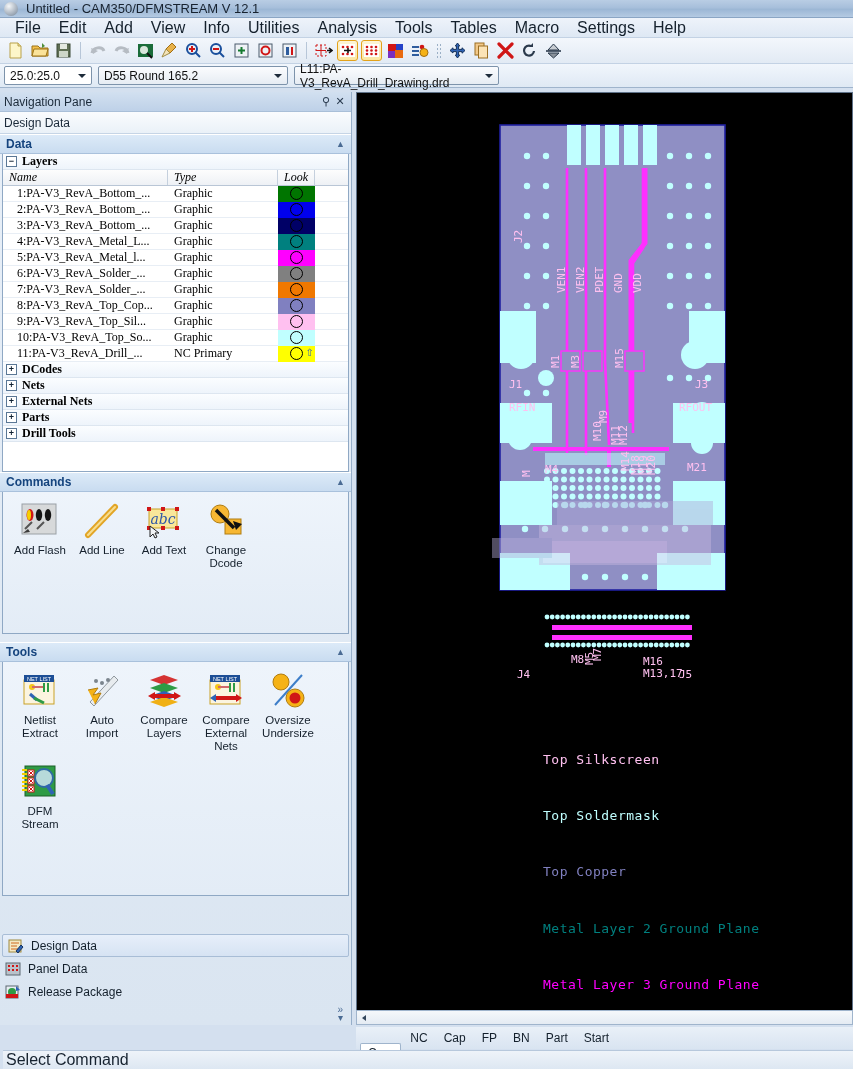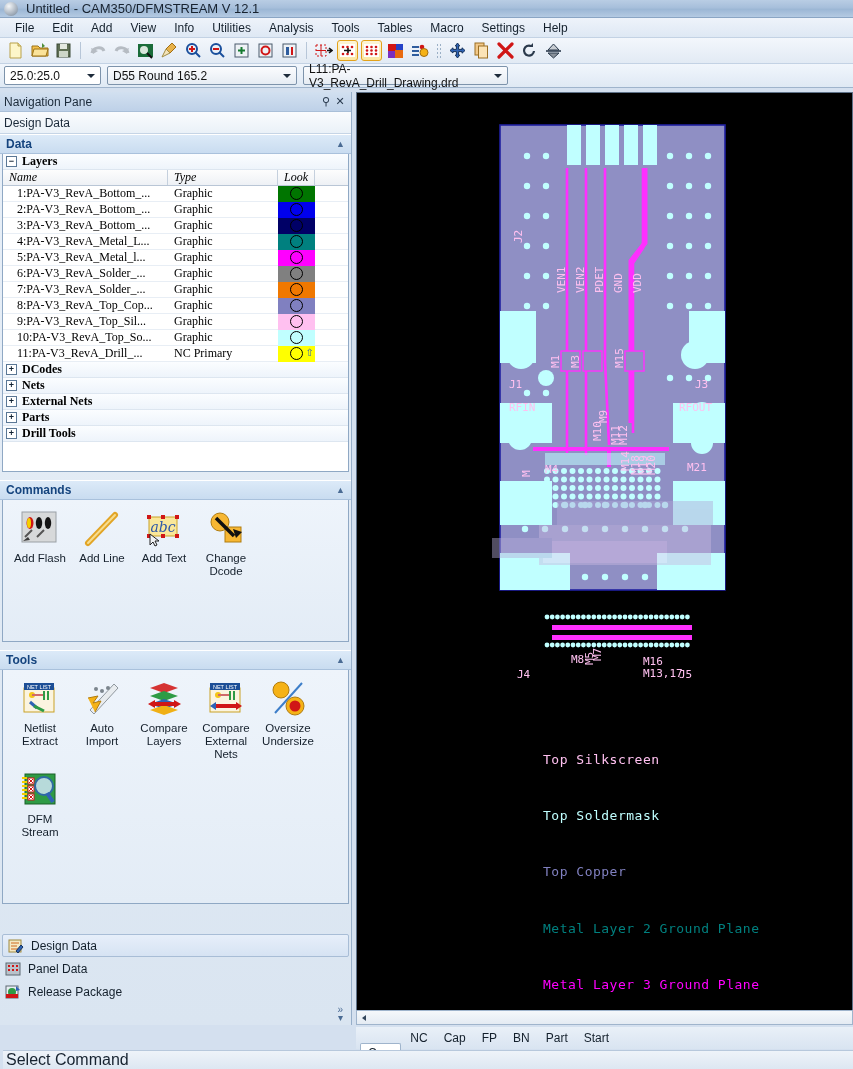--- a/index.html
+++ b/index.html
@@ -31,21 +31,21 @@
 
   
   .menubar {
     height: 20px;
     background: linear-gradient(to bottom,#eef3fa,#dee8f4);
     display: flex; align-items: center;
     padding-left: 6px;
     border-bottom: 1px solid #c3d2e4;
   }
   .menubar .mi {
-    padding: 2px 9px; font-size: 12px; color: #14202c; cursor: default;
+    padding: 2px 9px; font-size: 16px; color: #14202c; cursor: default;
     white-space: nowrap;
   }
 
   
   .toolbar {
     height: 26px;
     background: linear-gradient(to bottom,#f3f7fc,#e2eaf4);
     display: flex; align-items: center;
     padding-left: 5px; gap: 3px;
     border-bottom: 1px solid #c3d2e4;
@@ -78,21 +78,21 @@
   }
   .combo.gr { background: linear-gradient(to bottom,#fbfcfe,#e6ecf3); }
   .combo .arrow {
     width: 15px; height: 15px; display:flex;align-items:center;justify-content:center;
   }
   .combo .arrow i {
     display:block; width:0;height:0;
     border-left:4px solid transparent;border-right:4px solid transparent;
     border-top:4px solid #1d2b3a;
   }
-  #combo-coord { width: 97px; }
+  #combo-coord { width: 88px; }
   #combo-dcode { width: 190px; }
   #combo-layer { width: 205px; }
 
   
   .navpane {
     position: absolute; left: 0; top: 92px;
     width: 352px; height: 933px;
     background: linear-gradient(to bottom,#e9f0f8,#dae5f1);
     border-right: 1px solid #96aec9;
     display: flex; flex-direction: column;
@@ -567,21 +567,21 @@
             <span class="expander">+</span>
             <span>Parts</span>
           </div>
           <div class="tree-row">
             <span class="expander">+</span>
             <span>Drill Tools</span>
           </div>
         </div>
     </div>
 
-    <div class="section-title" style="margin-top:8px">
+    <div class="section-title" style="">
       <span>Commands</span>
       <span class="chev">▲</span>
     </div>
     <div class="commands-panel" style="height:142px">
       <div class="cmd-grid">
         <div class="cmd-item">
           <span class="glyph">
             <svg width="40" height="38" viewBox="0 0 40 38">
                 <rect x="2" y="2" width="34" height="30" fill="#d7d9da" stroke="#9aa0a5"></rect>
                 <ellipse cx="10" cy="13" rx="3.5" ry="6" fill="#d01616"></ellipse>

